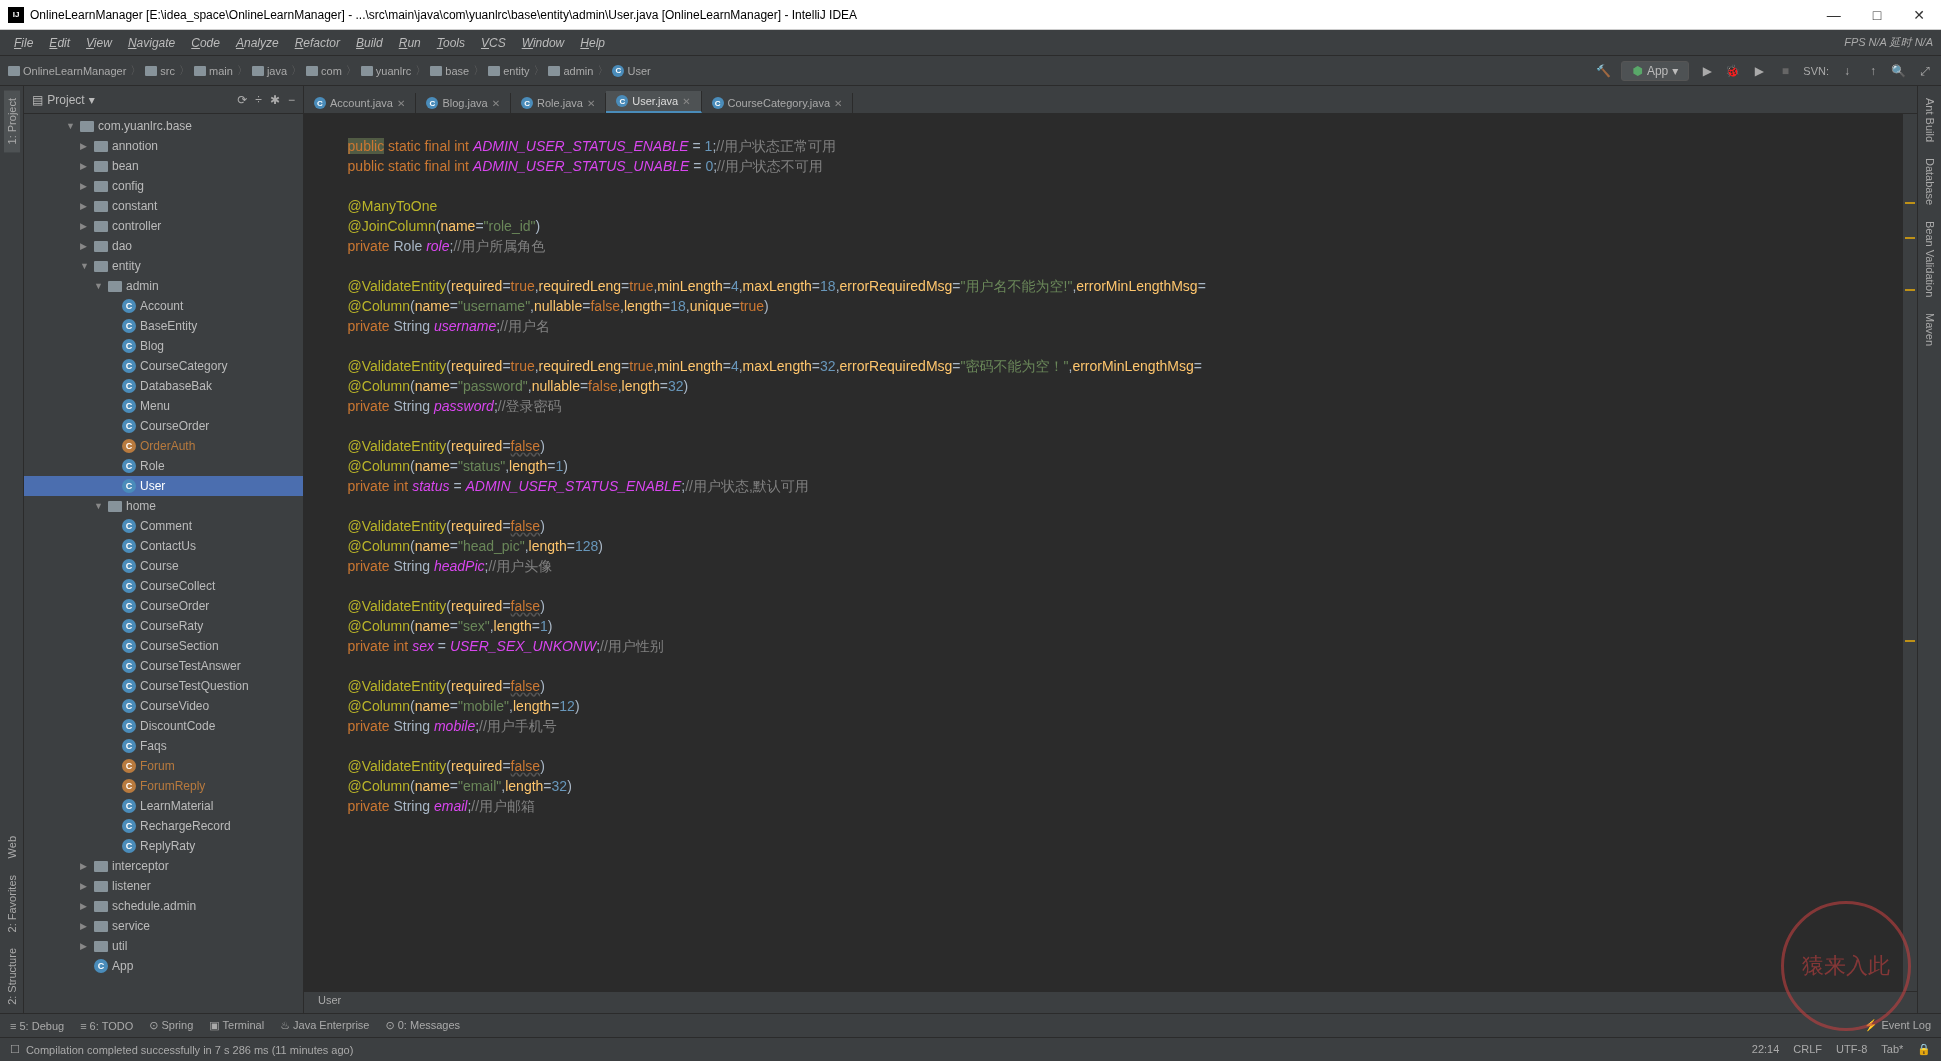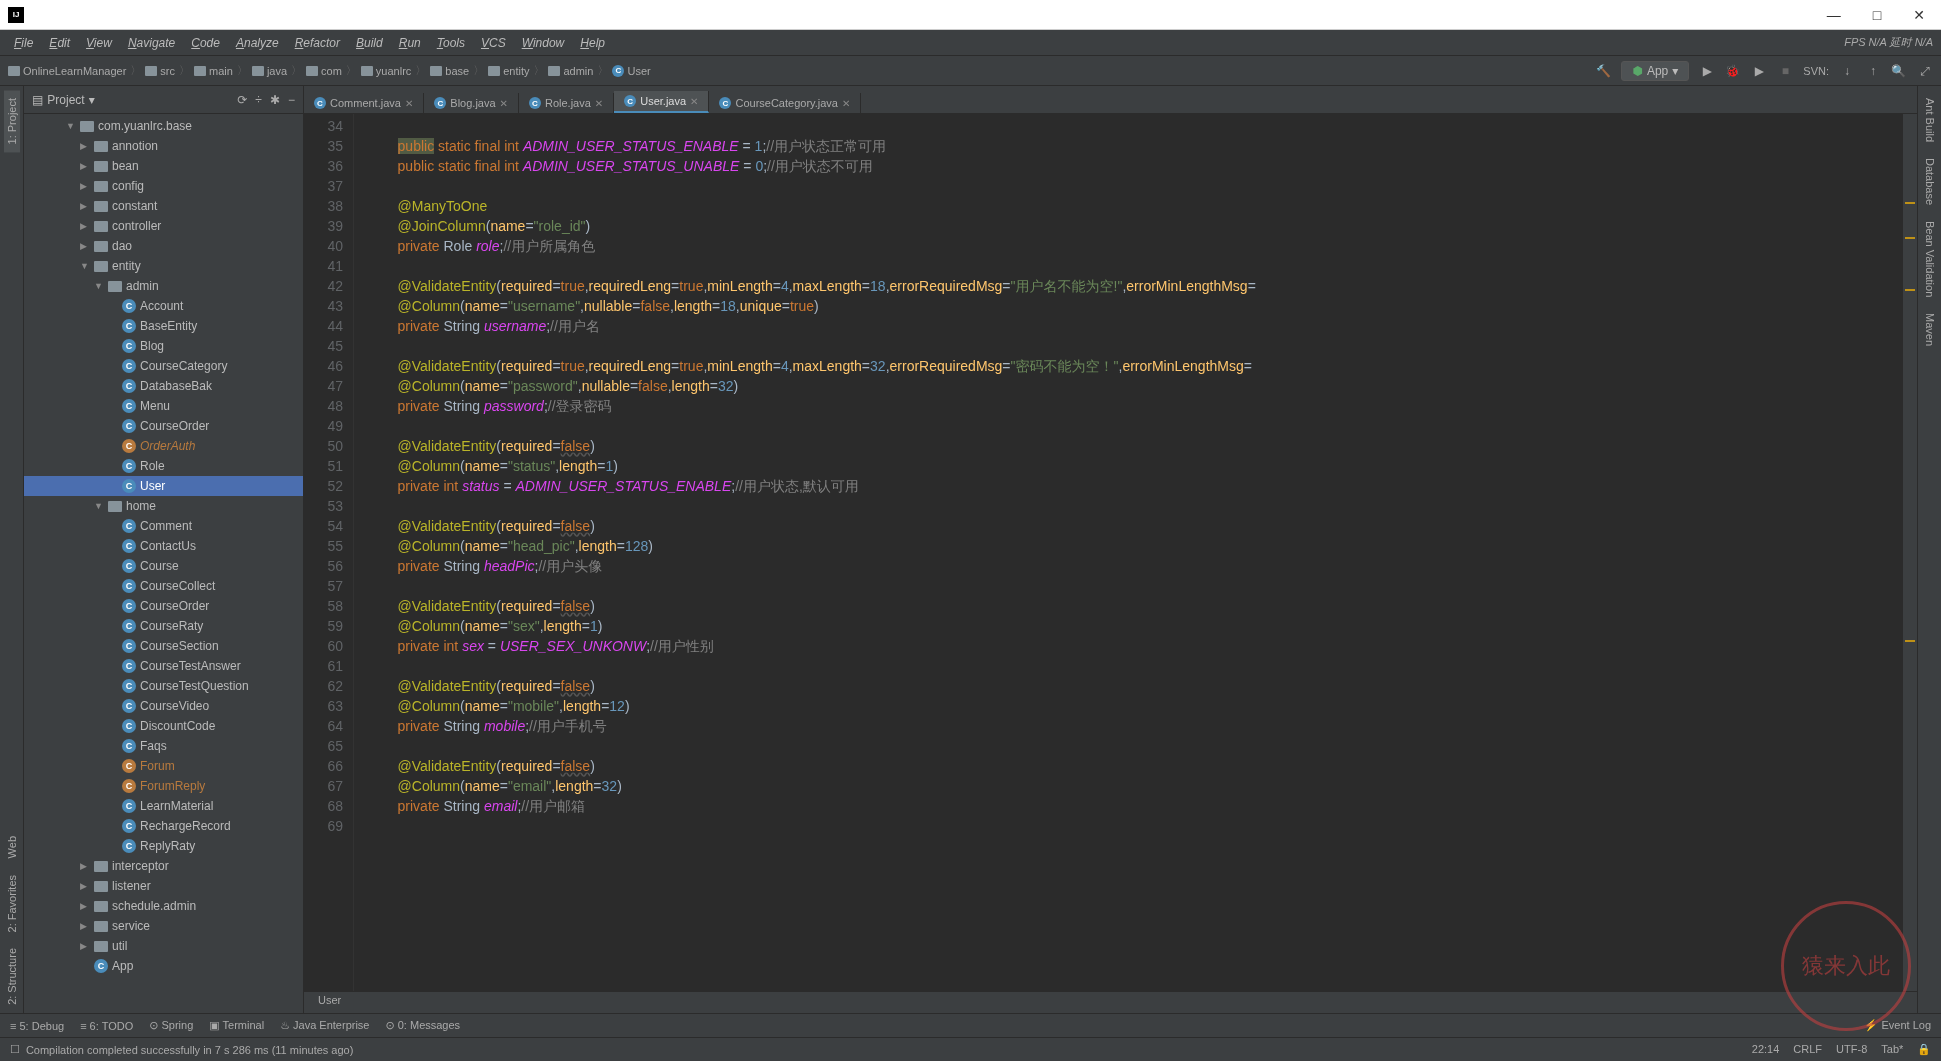--- a/index.html
+++ b/index.html
@@ -68,20 +68,21 @@
 .statusbar { height:24px; background:#3c3f41; border-top:1px solid #2b2b2b; display:flex; align-items:center; justify-content:space-between; padding:0 10px; font-size:11px; color:#aaa; }
 .status-right { display:flex; gap:14px; }
 .watermark { position:fixed; right:30px; bottom:30px; width:130px; height:130px; border:3px solid #c04040; border-radius:50%; display:flex; align-items:center; justify-content:center; color:#c04040; font-size:22px; opacity:0.6; pointer-events:none; }
 </style>
 </head>
 <body>
 
 <div class="titlebar">
   <div class="titlebar-left">
     <div class="titlebar-icon">IJ</div>
+    <span>OnlineLearnManager [E:\idea_space\OnlineLearnManager] - ...\src\main\java\com\yuanlrc\base\entity\admin\User.java [OnlineLearnManager] - IntelliJ IDEA</span>
   </div>
   <div class="win-controls">
     <span>—</span>
     <span>□</span>
     <span>✕</span>
   </div>
 </div>
 
 <div class="menubar">
   <div class="menubar-left" id="menubar-left">
@@ -275,21 +276,21 @@
           <span>Menu</span>
         </div>
         <div class="tree-item" style="padding-left: 84px;">
           <span class="tree-arrow"></span>
           <span class="tree-ico cls-ico">C</span>
           <span>CourseOrder</span>
         </div>
         <div class="tree-item" style="padding-left: 84px;">
           <span class="tree-arrow"></span>
           <span class="tree-ico cls-ico-o">C</span>
-          <span style="color: rgb(184, 122, 62); font-style: italic;">OrderAuth</span>
+          <span style="color: rgb(184, 122, 62);">OrderAuth</span>
         </div>
         <div class="tree-item" style="padding-left: 84px;">
           <span class="tree-arrow"></span>
           <span class="tree-ico cls-ico">C</span>
           <span>Role</span>
         </div>
         <div class="tree-item selected" style="padding-left: 84px;">
           <span class="tree-arrow"></span>
           <span class="tree-ico cls-ico">C</span>
           <span>User</span>
@@ -414,21 +415,21 @@
           <span class="tree-ico cls-ico">C</span>
           <span>App</span>
         </div>
       </div>
   </div>
 
   <div class="editor-area">
     <div class="tabs" id="tabs">
         <div class="tab">
           <span class="class-ico">C</span>
-          <span>Comment.java</span>
+          <span>Account.java</span>
           <span class="tab-close">✕</span>
         </div>
         <div class="tab">
           <span class="class-ico">C</span>
           <span>Blog.java</span>
           <span class="tab-close">✕</span>
         </div>
         <div class="tab">
           <span class="class-ico">C</span>
           <span>Role.java</span>
@@ -439,57 +440,20 @@
           <span>User.java</span>
           <span class="tab-close">✕</span>
         </div>
         <div class="tab">
           <span class="class-ico">C</span>
           <span>CourseCategory.java</span>
           <span class="tab-close">✕</span>
         </div>
       </div>
     <div class="editor">
-      <div class="gutter-nums" id="gutter">34
-35
-36
-37
-38
-39
-40
-41
-42
-43
-44
-45
-46
-47
-48
-49
-50
-51
-52
-53
-54
-55
-56
-57
-58
-59
-60
-61
-62
-63
-64
-65
-66
-67
-68
-69
-</div>
       <div class="fold-gutter" id="fold-gutter"> 
  
  
  
  
  
  
  
  
  

